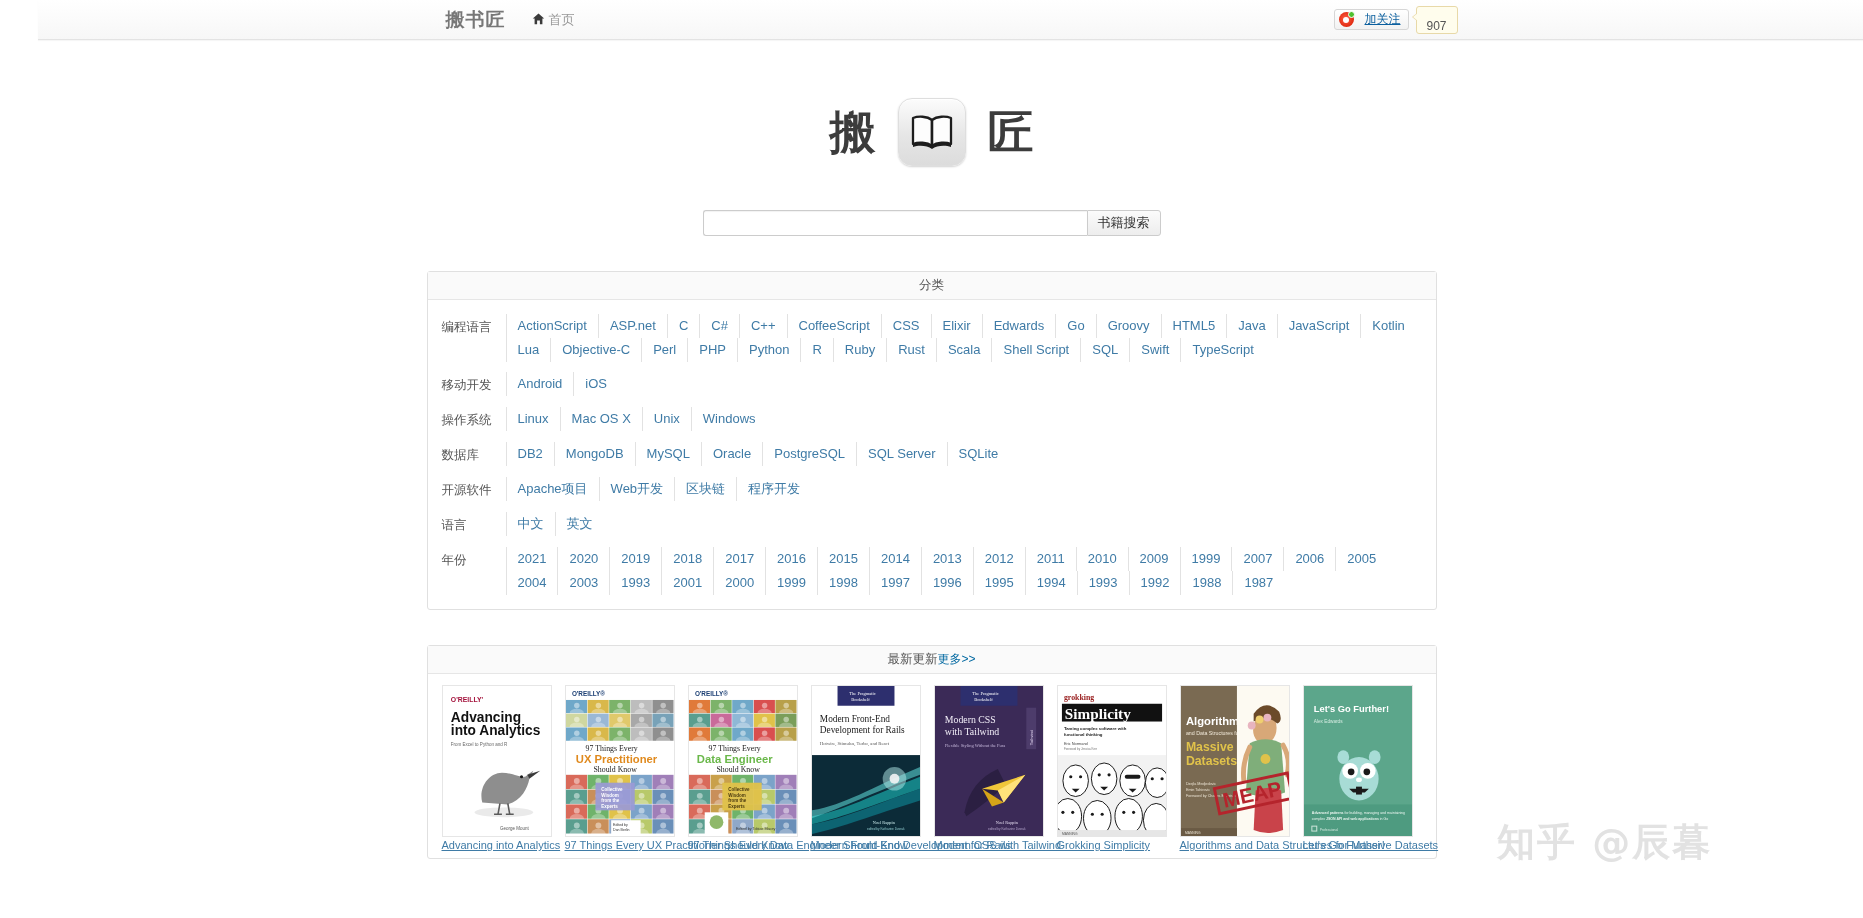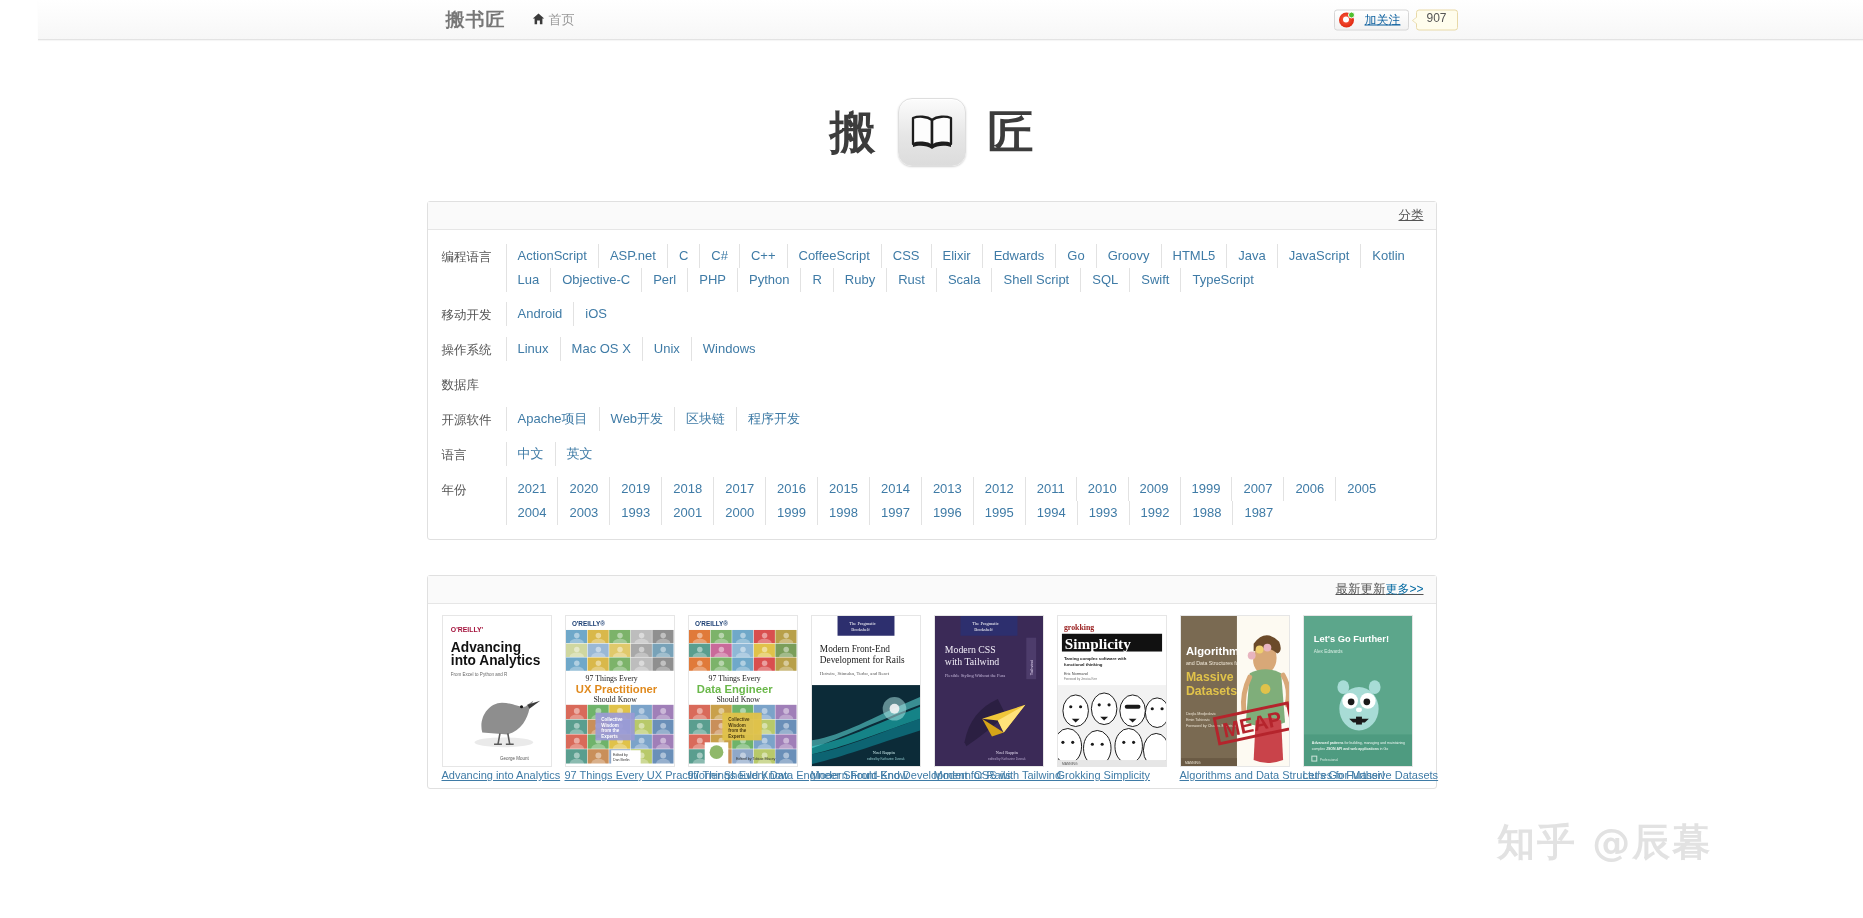--- a/index.html
+++ b/index.html
@@ -60,23 +60,23 @@
     content:""; position:absolute; left:4px; top:4.5px;
     width:6px;height:6px;border-radius:50%;background:#fff;
   }
   .weibo-eye::before{
     content:""; position:absolute; right:-1px; top:-1px;
     width:5px;height:5px;border-radius:50%;
     background:#4fbf2f;border:1px solid #fff;
   }
   .count-bubble{
     position:relative; margin-left:7px;
-    height:21px; min-width:42px; padding:0 8px;
+    height:28px; min-width:42px; padding:0 8px;
     background:#fffded; border:1px solid #e8d9a8; border-radius:3px;
-    display:flex;align-items:flex-start;justify-content:center;
+    display:flex;align-items:flex-end;justify-content:center;
     font-size:12px;color:#555;
   }
   .count-bubble::before{
     content:""; position:absolute; left:-5px; top:6px;
     width:0;height:0;
     border-top:4px solid transparent;border-bottom:4px solid transparent;
     border-right:5px solid #e8d9a8;
   }
   .count-bubble::after{
     content:""; position:absolute; left:-3.5px; top:6px;
@@ -133,22 +133,22 @@
   
   .panel{
     margin-top:35px;
     border:1px solid #e0e0e0; border-radius:3px;
     background:#fff;
   }
   .panel-head{
     height:28px; padding:0 12px;
     background:#fafafa;
     border-bottom:1px solid #e6e6e6;
-    display:flex; align-items:center; justify-content:flex-end;
-    font-size:12.5px; color:#555;text-decoration:underline;
+    display:flex; align-items:center; justify-content:center;
+    font-size:12.5px; color:#555;
   }
   .panel-head .more{ color:#0369a1; text-decoration:none; font-size:12px;}
   .panel-body{ padding:9px 0 9px 0; }
 
   
   .cat-row{ display:flex; padding:5px 14px; align-items:flex-start; }
   .cat-label{
     width:64px; flex:0 0 64px;
     font-size:12.5px; color:#555; line-height:24px;
     padding-top:1px;
@@ -228,20 +228,26 @@
       <svg width="46" height="38" viewBox="0 0 46 38" aria-hidden="true">
         <path d="M23 7 C18 3, 9 3, 4 5 L4 31 C9 29, 18 29, 23 33 Z" fill="#fdfdfd" stroke="#1d1d1d" stroke-width="2.3" stroke-linejoin="round"></path>
         <path d="M23 7 C28 3, 37 3, 42 5 L42 31 C37 29, 28 29, 23 33 Z" fill="#fdfdfd" stroke="#1d1d1d" stroke-width="2.3" stroke-linejoin="round"></path>
         <path d="M23 7 L23 33" stroke="#1d1d1d" stroke-width="2.3"></path>
         <path d="M4 31 C9 29,18 29,23 33 C28 29,37 29,42 31 L42 34 C37 32,28 32,23 36 C18 32,9 32,4 34 Z" fill="#1d1d1d"></path>
       </svg>
     </span>
     <span class="logo-char">匠</span>
   </div>
 
+  <div id="search-row">
+    <div id="search-group">
+      <input id="search-input" type="text" placeholder="" style="">
+      <button id="search-btn">书籍搜索</button>
+    </div>
+  </div>
 
   <div class="panel">
     <div class="panel-head">
       <span>分类</span>
     </div>
     <div class="panel-body" id="cat-body">
         <div class="cat-row">
           <div class="cat-label">编程语言</div>
           <div class="cat-links">
             <a href="#">ActionScript</a>
@@ -285,20 +291,29 @@
           <div class="cat-label">操作系统</div>
           <div class="cat-links">
             <a href="#">Linux</a>
             <a href="#">Mac OS X</a>
             <a href="#">Unix</a>
             <a href="#">Windows</a>
           </div>
         </div>
         <div class="cat-row">
           <div class="cat-label">数据库</div>
+          <div class="cat-links">
+            <a href="#">DB2</a>
+            <a href="#">MongoDB</a>
+            <a href="#">MySQL</a>
+            <a href="#">Oracle</a>
+            <a href="#">PostgreSQL</a>
+            <a href="#">SQL Server</a>
+            <a href="#">SQLite</a>
+          </div>
         </div>
         <div class="cat-row">
           <div class="cat-label">开源软件</div>
           <div class="cat-links">
             <a href="#">Apache项目</a>
             <a href="#">Web开发</a>
             <a href="#">区块链</a>
             <a href="#">程序开发</a>
           </div>
         </div>

